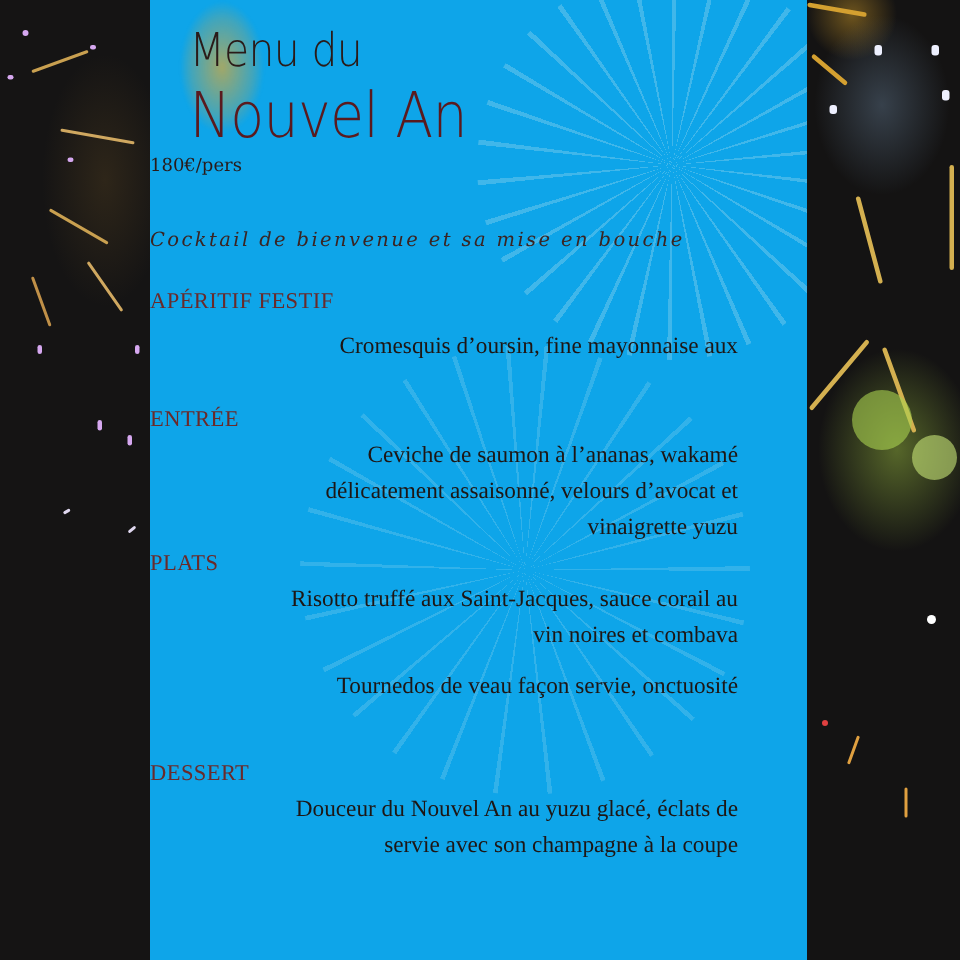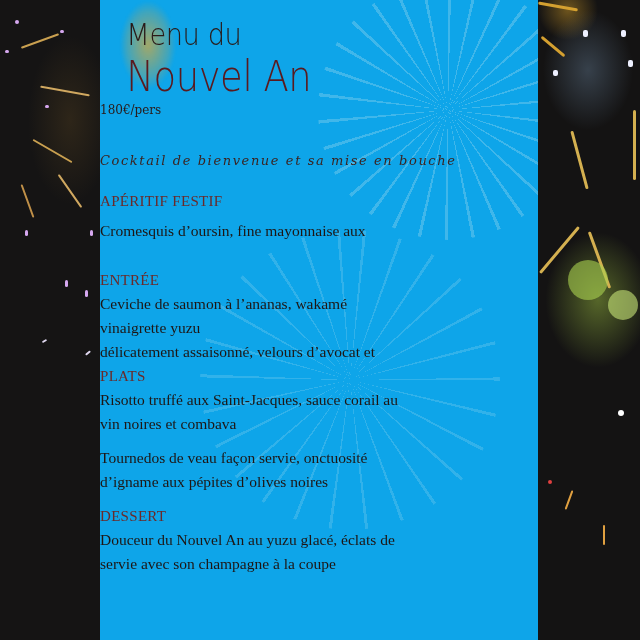--- a/index.html
+++ b/index.html
@@ -68,21 +68,21 @@
       font-style: italic; font-size: 13px; color: #3a2422; letter-spacing: 1.6px;
     }
     .heading {
       position: absolute; left: 0; width: 382px;
       font-family: "Liberation Serif", serif;
       font-size: 15px; color: #6a2a2a; letter-spacing: 0.3px;
     }
     .dish {
       position: absolute; left: 0; width: 392px;
       font-family: "Liberation Serif", serif;
-      font-size: 15.5px; line-height: 24px; color: #1e1614;
+      font-size: 15.5px; line-height: 24px; color: #1e1614; text-align: right;
     }
     .dish span { display: block; }
     .foot { color: #5a2222; }
   </style>
 </head>
 <body>
 
 <div class="bg-left">
   <div class="spark" style="left:20px;top:40px;width:40px;height:2px;background:#c9a050;transform:rotate(-20deg)"></div>
   <div class="spark" style="left:40px;top:90px;width:50px;height:2px;background:#d0a860;transform:rotate(10deg)"></div>
@@ -132,32 +132,31 @@
   <div class="italic-line" style="top:153px">Cocktail de bienvenue et sa mise en bouche</div>
 
   <div class="heading" style="top:193px">APÉRITIF  FESTIF</div>
   <div class="dish" style="top:219px">
     <span>Cromesquis d’oursin, fine mayonnaise aux</span>
   </div>
 
   <div class="heading" style="top:272px">ENTRÉE</div>
   <div class="dish" style="top:292px">
     <span>Ceviche de saumon à l’ananas, wakamé</span>
+    <span>délicatement assaisonné, velours d’avocat et</span>
     <span>vinaigrette yuzu</span>
-    <span>délicatement assaisonné, velours d’avocat et</span>
   </div>
 
   <div class="heading" style="top:368px">PLATS</div>
   <div class="dish" style="top:388px">
     <span>Risotto truffé aux Saint-Jacques, sauce corail au</span>
     <span>vin noires et combava</span>
   </div>
   <div class="dish" style="top:446px">
     <span>Tournedos de veau façon servie, onctuosité</span>
-    <span>d’igname aux pépites d’olives noires</span>
   </div>
 
   <div class="heading" style="top:508px">DESSERT</div>
   <div class="dish" style="top:528px">
     <span>Douceur du Nouvel An au yuzu glacé, éclats de</span>
     <span>servie avec son champagne à la coupe</span>
   </div>
 
 </div>
 

